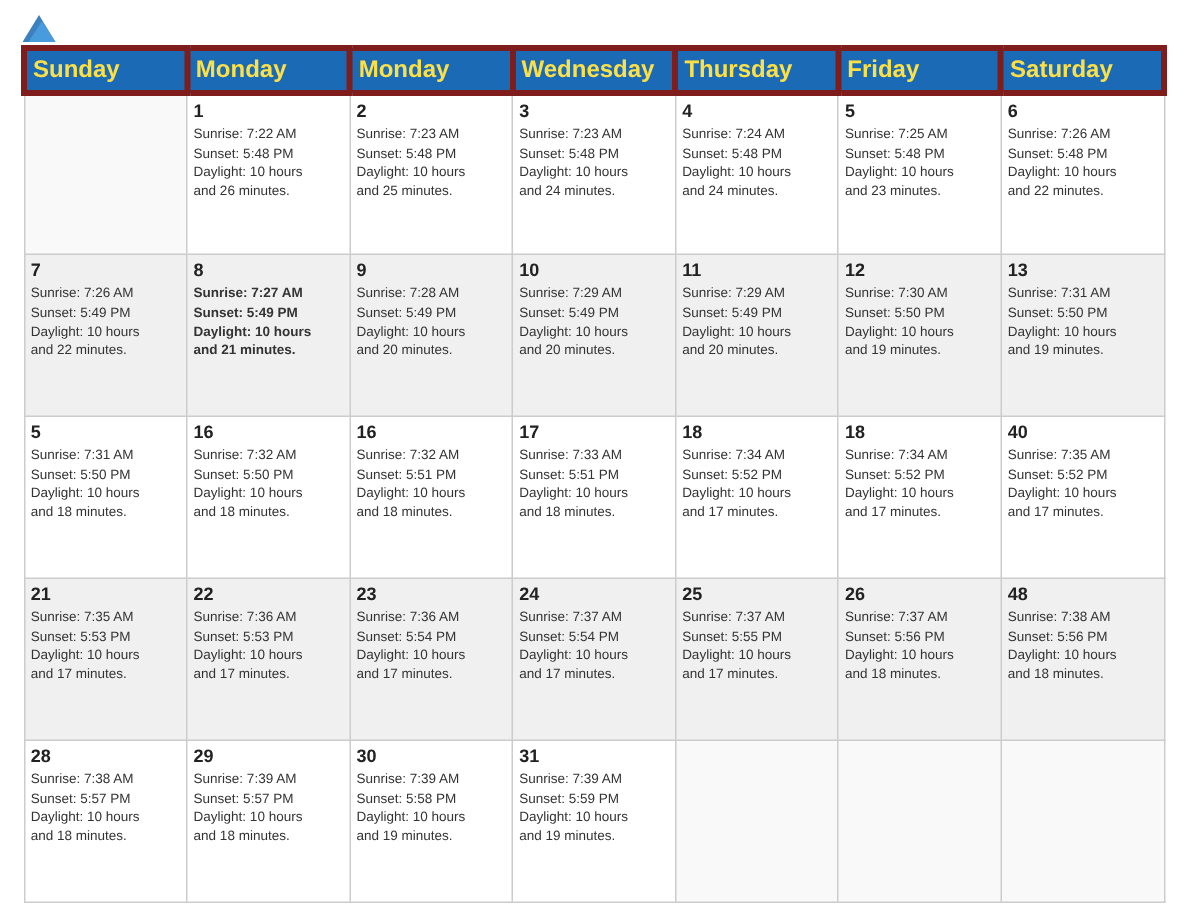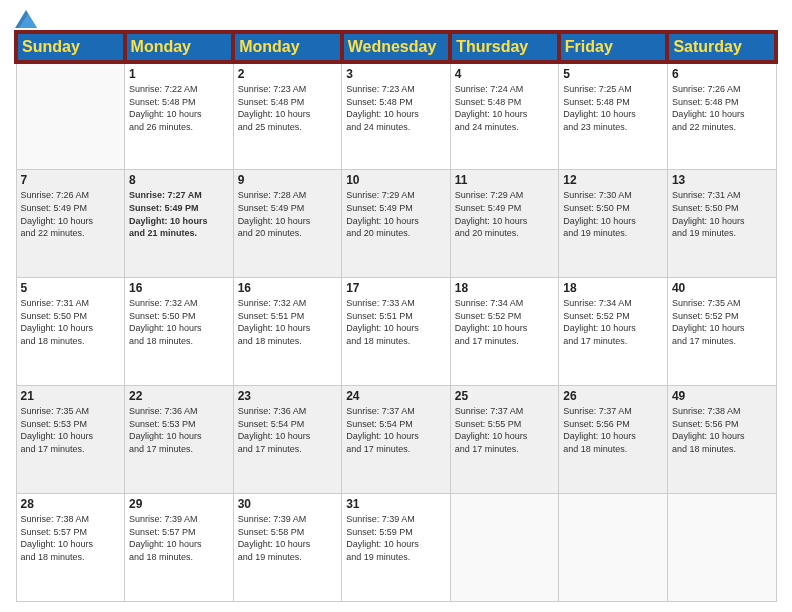--- a/index.html
+++ b/index.html
@@ -303,21 +303,21 @@
 and 17 minutes.</div>
           </td>
           <td>
             <span class="day-num">26</span>
             <div class="day-info" style="white-space: pre-line;">Sunrise: 7:37 AM
 Sunset: 5:56 PM
 Daylight: 10 hours
 and 18 minutes.</div>
           </td>
           <td>
-            <span class="day-num">49</span>
+            <span class="day-num">48</span>
             <div class="day-info" style="white-space: pre-line;">Sunrise: 7:38 AM
 Sunset: 5:56 PM
 Daylight: 10 hours
 and 18 minutes.</div>
           </td>
         </tr>
         <tr>
           <td>
             <span class="day-num">28</span>
             <div class="day-info" style="white-space: pre-line;">Sunrise: 7:38 AM

